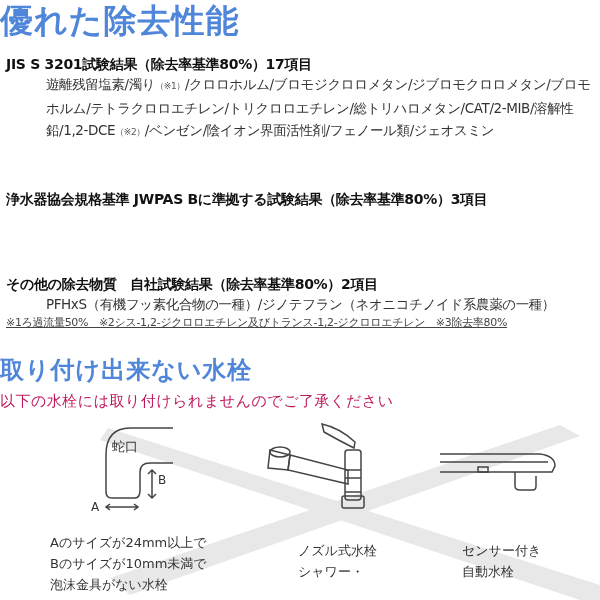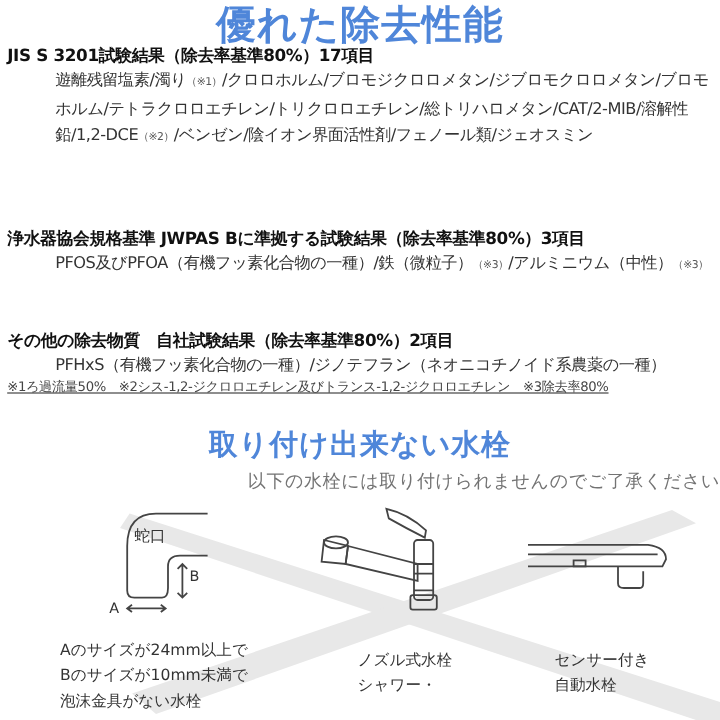--- a/index.html
+++ b/index.html
@@ -1,41 +1,40 @@
 <!DOCTYPE html>
 <html><head>
 <meta charset="utf-8">
 <style>
   html,body{margin:0;padding:0;background:#fff;}
   body{width:600px;height:600px;position:relative;overflow:hidden;font-family:"DejaVu Sans","Liberation Sans",sans-serif;color:#333;}
-  .title{position:absolute;left:0;width:600px;text-align:center;color:#4f86d9;font-weight:bold;font-family:"DejaVu Sans",sans-serif;letter-spacing:1px;}
+  .title{position:absolute;left:0;width:600px;text-align:left;color:#4f86d9;font-weight:bold;font-family:"DejaVu Sans",sans-serif;letter-spacing:1px;}
   .t1{top:2px;font-size:33px;line-height:38px;}
   .t2{top:355px;font-size:24px;line-height:30px;}
   .sec{position:absolute;left:6px;width:590px;}
   .hd{font-weight:bold;font-size:14px;line-height:18px;color:#111;white-space:nowrap;letter-spacing:-0.3px;}
   .bd{font-size:13.5px;line-height:22px;color:#333;letter-spacing:-0.4px;margin-left:40px;}
   .note{font-size:9px;color:#555;}
   .foot{font-size:11px;color:#444;line-height:16px;white-space:nowrap;letter-spacing:-0.3px;text-decoration:underline;}
-  .sub{position:absolute;left:0;top:392px;width:600px;text-align:right;font-size:15px;color:#737373;letter-spacing:0.5px;}
+  .sub{position:absolute;left:0;top:392px;width:600px;text-align:left;font-size:15px;color:#be185d;letter-spacing:0.5px;}
   .draw{position:absolute;left:0;top:420px;width:600px;height:180px;}
   .cap{position:absolute;font-size:13px;line-height:21px;color:#333;}
 </style>
 </head>
 <body>
 
 <div class="title t1">優れた除去性能</div>
 
-<div class="sec" style="top:38px">
+<div class="sec" style="top:55px">
   <div class="hd">JIS S 3201試験結果（除去率基準80%）17項目</div>
   <div class="bd"><span>遊離残留塩素/濁り</span><span class="note">（※1）</span><span>/クロロホルム/ブロモジクロロメタン/ジブロモクロロメタン/ブロモホルム/テトラクロロエチレン/トリクロロエチレン/総トリハロメタン/CAT/2-MIB/溶解性鉛/1,2-DCE</span><span class="note">（※2）</span><span>/ベンゼン/陰イオン界面活性剤/フェノール類/ジェオスミン</span></div>
 </div>
 
 <div class="sec" style="top:190px">
   <div class="hd">浄水器協会規格基準 JWPAS Bに準拠する試験結果（除去率基準80%）3項目</div>
-  <div class="bd"><span>PFOS及びPFOA（有機フッ素化合物の一種）/鉄（微粒子）</span><span class="note">（※3）</span><span>/アルミニウム（中性）</span><span class="note">（※3）</span></div>
 </div>
 
 <div class="sec" style="top:275px">
   <div class="hd">その他の除去物質　自社試験結果（除去率基準80%）2項目</div>
   <div class="bd" style="white-space:nowrap">PFHxS（有機フッ素化合物の一種）/ジノテフラン（ネオニコチノイド系農薬の一種）</div>
   <div class="foot">※1ろ過流量50%　※2シス-1,2-ジクロロエチレン及びトランス-1,2-ジクロロエチレン　※3除去率80%</div>
 </div>
 
 <div class="title t2">取り付け出来ない水栓</div>
 <div class="sub">以下の水栓には取り付けられませんのでご了承ください</div>

